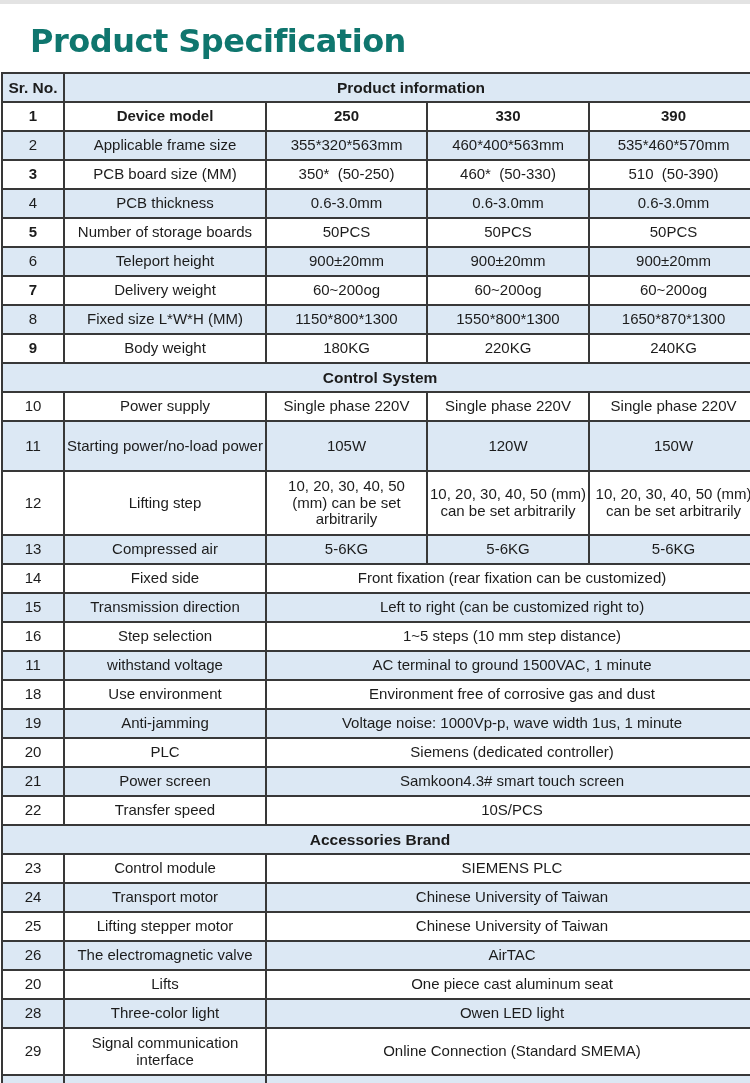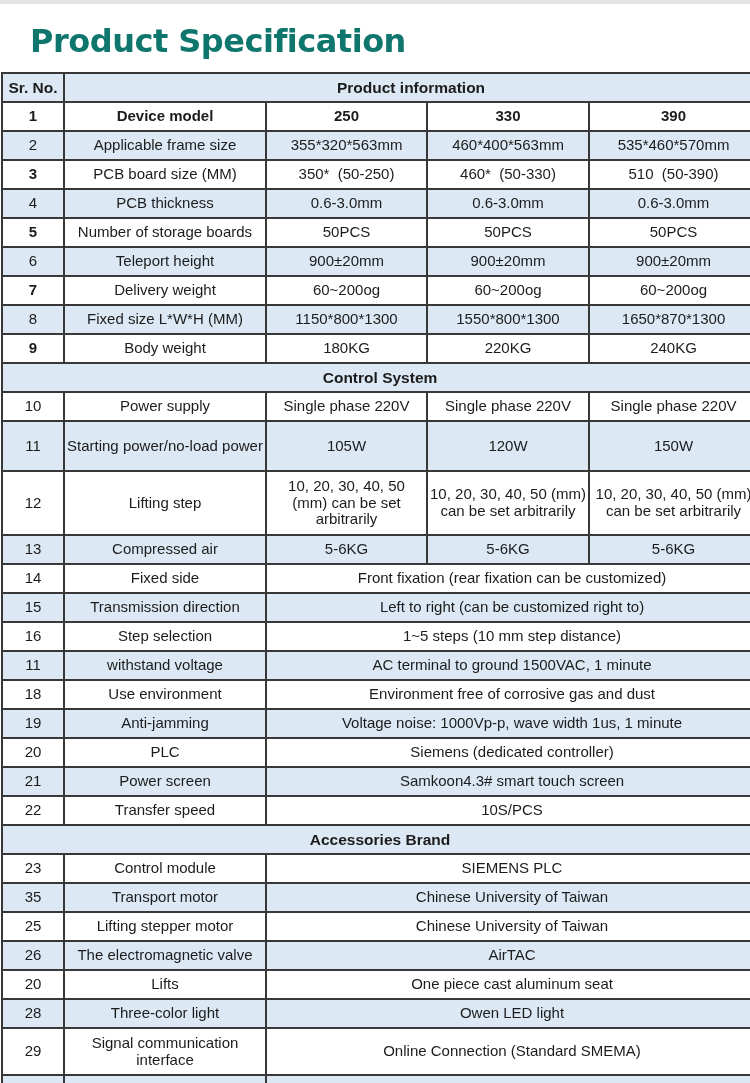--- a/index.html
+++ b/index.html
@@ -200,21 +200,21 @@
     <tr class="blue section-row">
       <td colspan="5">Accessories Brand</td>
     </tr>
 
     <tr>
       <td>23</td>
       <td>Control module</td>
       <td colspan="3">SIEMENS PLC</td>
     </tr>
     <tr class="blue">
-      <td>35</td>
+      <td>24</td>
       <td>Transport motor</td>
       <td colspan="3">Chinese University of Taiwan</td>
     </tr>
     <tr>
       <td>25</td>
       <td>Lifting stepper motor</td>
       <td colspan="3">Chinese University of Taiwan</td>
     </tr>
     <tr class="blue">
       <td>26</td>

